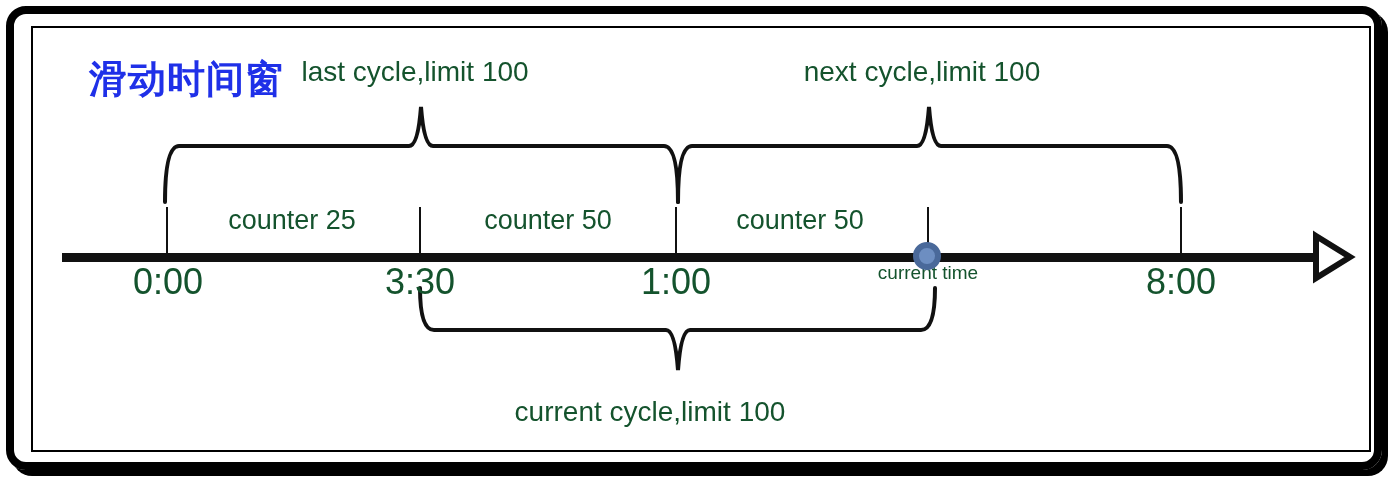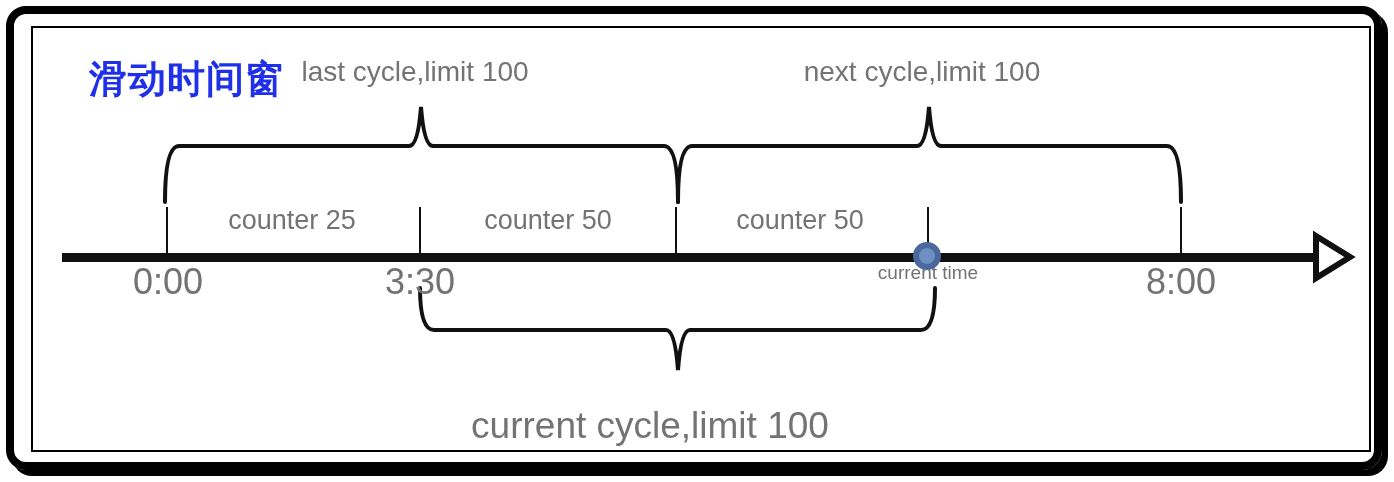--- a/index.html
+++ b/index.html
@@ -37,29 +37,29 @@
     left: 60px; top: 54px;
     font-size: 38px;
     font-weight: bold;
     color: #1f30e8;
     letter-spacing: 1px;
     white-space: nowrap;
     margin-left: 29px;
   }
   .label {
     position: absolute;
-    color: #737373;
+    color: #14532d;
     white-space: nowrap;
     text-align: center;
   }
   .brace-label   { font-size: 28px; width: 340px; top: 56px; }
   .counter-label { font-size: 27px; width: 220px; top: 205px; }
   .tick-label    { font-size: 36px; width: 140px; top: 261px; }
   .current-time-label { font-size: 19px; width: 220px; top: 262px; }
-  .bottom-label  { font-size: 37px; width: 380px; top: 405px; }
+  .bottom-label  { font-size: 28px; width: 380px; top: 396px; }
 
   .timeline {
     position: absolute;
     left: 62px; top: 253px;
     width: 1252px; height: 9px;
     background: #111;
   }
   .tick {
     position: absolute;
     width: 2px; height: 46px;
@@ -107,18 +107,19 @@
   <div class="label brace-label" style="left:245px">last cycle,limit 100</div>
   <div class="label brace-label" style="left:752px">next cycle,limit 100</div>
   <div class="label bottom-label" style="left:460px">current cycle,limit 100</div>
 
   <div class="label counter-label" style="left:182px">counter 25</div>
   <div class="label counter-label" style="left:438px">counter 50</div>
   <div class="label counter-label" style="left:690px">counter 50</div>
 
   <div class="label tick-label" style="left:98px">0:00</div>
   <div class="label tick-label" style="left:350px">3:30</div>
+  <div class="label tick-label" style="left:606px">1:00</div>
   <div class="label tick-label" style="left:1111px">8:00</div>
   <div class="label current-time-label" style="left:818px">current time</div>
 
   <div class="marker-dot"></div>
 
 </div>
 
 </body></html>

